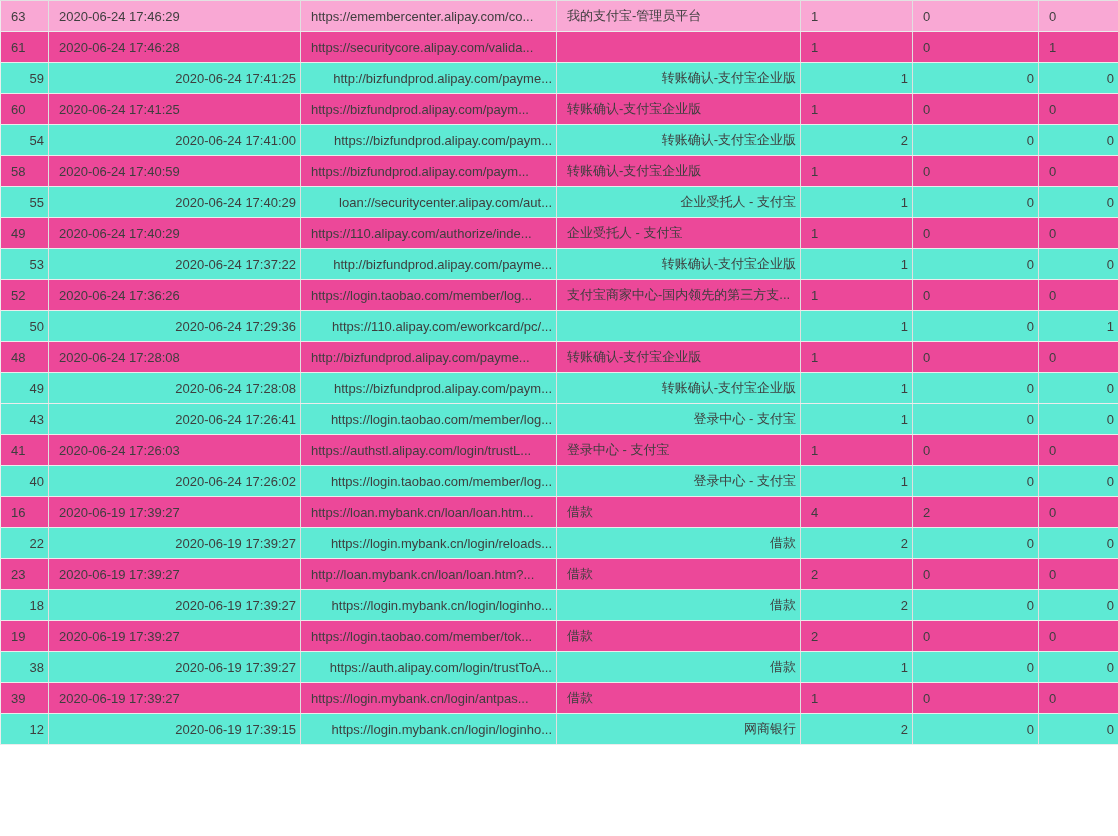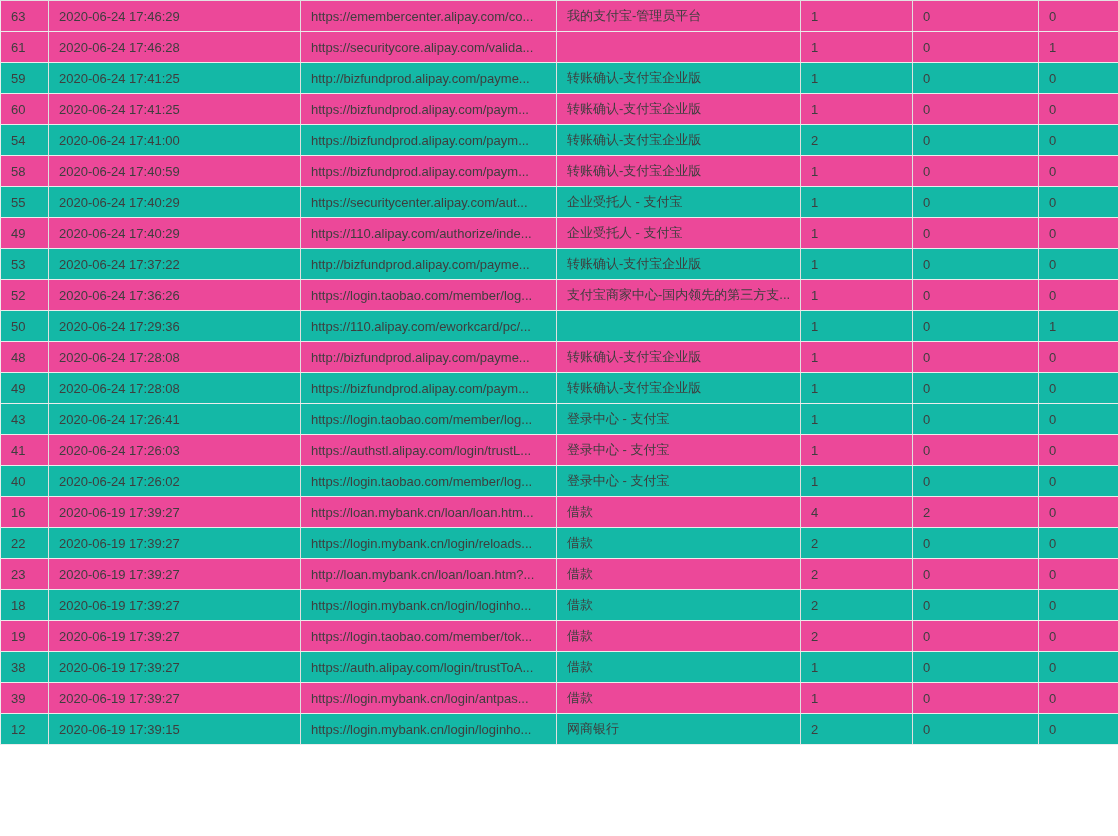--- a/index.html
+++ b/index.html
@@ -25,23 +25,23 @@
   }
   table.history td {
     height: 30px;
     padding: 0 4px 0 10px;
     border-right: 1px solid #e0e0e0;
     border-bottom: 1px solid #ececec;
     white-space: nowrap;
     overflow: hidden;
     vertical-align: middle;
   }
-  tr.row-odd  { background: #14b8a6; }
+  tr.row-odd  { background: #5eead4; text-align: right; }
   tr.row-even { background: #ec4899; }
-  tr.row-highlight { background: #ec4899; margin-top: 9px; }
+  tr.row-highlight { background: #f9a8d4; margin-top: 9px; }
   td.c-id    { padding-left: 8px; }
   td.c-time  { padding-left: 10px; }
   td.c-url   { padding-left: 6px; }
   td.c-title { padding-left: 6px; }
   td.c-num   { padding-left: 12px; }
 </style>
 </head>
 <body>
 
 <div class="viewport">
@@ -106,21 +106,21 @@
           <td class="c-time">2020-06-24 17:40:59</td>
           <td class="c-url">https://bizfundprod.alipay.com/paym...</td>
           <td class="c-title">转账确认-支付宝企业版</td>
           <td class="c-num">1</td>
           <td class="c-num">0</td>
           <td class="c-num">0</td>
         </tr>
         <tr class="row-odd">
           <td class="c-id">55</td>
           <td class="c-time">2020-06-24 17:40:29</td>
-          <td class="c-url">https://securitycenter.alipay.com/aut...</td>
+          <td class="c-url">loan://securitycenter.alipay.com/aut...</td>
           <td class="c-title">企业受托人 - 支付宝</td>
           <td class="c-num">1</td>
           <td class="c-num">0</td>
           <td class="c-num">0</td>
         </tr>
         <tr class="row-even">
           <td class="c-id">49</td>
           <td class="c-time">2020-06-24 17:40:29</td>
           <td class="c-url">https://110.alipay.com/authorize/inde...</td>
           <td class="c-title">企业受托人 - 支付宝</td>

